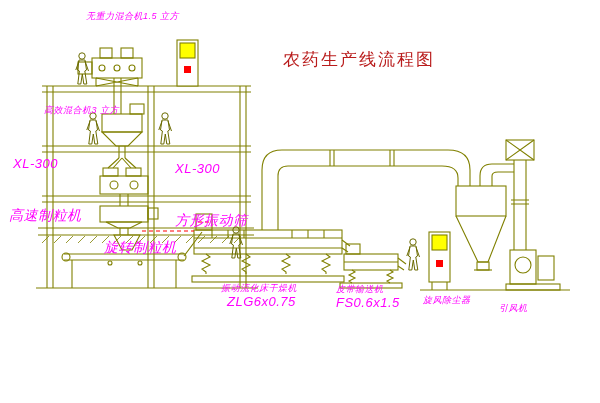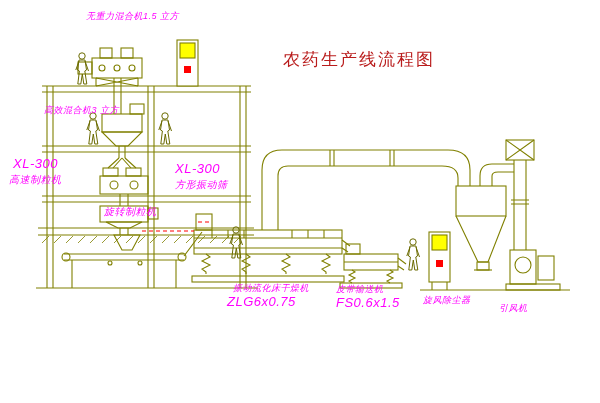--- a/index.html
+++ b/index.html
@@ -1,20 +1,20 @@
 <!DOCTYPE html>
 <html><head>
 <meta charset="utf-8">
 <style>
   html,body{margin:0;padding:0;background:#fff;}
   body{font-family:"Liberation Sans",sans-serif;}
   .canvas{position:relative;width:600px;height:403px;background:#FFFFFF;overflow:hidden;}
   .canvas>svg{position:absolute;left:0;top:0;}
   .lbl{position:absolute;color:#FF00FF;white-space:nowrap;line-height:1;letter-spacing:.5px;font-style:italic;}
-  .s8{font-size:10px;}
+  .s8{font-size:14px;margin-top:33px;}
   .s9{font-size:9px;}
   .s13{font-size:13px;}
   .title-row{position:absolute;left:283px;top:48px;white-space:nowrap;display:flex;align-items:baseline;}
   .title-main{color:#b91c1c;font-size:17px;letter-spacing:2px;}
   .title-capacity{color:#FF0000;font-size:20px;margin-left:1px;}
 </style>
 </head>
 <body>
 
 <div class="canvas">
@@ -165,19 +165,19 @@
     <span class="title-main">农药生产线流程图</span>
   </div>
 
   <span class="lbl s9" style="left:86px;top:12px">无重力混合机1.5 立方</span>
   <span class="lbl s9" style="left:44px;top:106px">高效混合机3 立方</span>
   <span class="lbl s13" style="left:13px;top:157px">XL-300</span>
   <span class="lbl s8" style="left:9px;top:175px">高速制粒机</span>
   <span class="lbl s13" style="left:175px;top:162px">XL-300</span>
   <span class="lbl s8" style="left:175px;top:180px">方形振动筛</span>
   <span class="lbl s8" style="left:104px;top:207px">旋转制粒机</span>
-  <span class="lbl s9" style="left:233px;top:284px">振动流化床干燥机</span>
+  <span class="lbl s9" style="left:221px;top:284px">振动流化床干燥机</span>
   <span class="lbl s13" style="left:227px;top:295px">ZLG6x0.75</span>
   <span class="lbl s9" style="left:336px;top:285px">皮带输送机</span>
   <span class="lbl s13" style="left:336px;top:296px">FS0.6x1.5</span>
   <span class="lbl s9" style="left:423px;top:296px">旋风除尘器</span>
   <span class="lbl s9" style="left:499px;top:304px">引风机</span>
 </div>
 
 </body></html>

